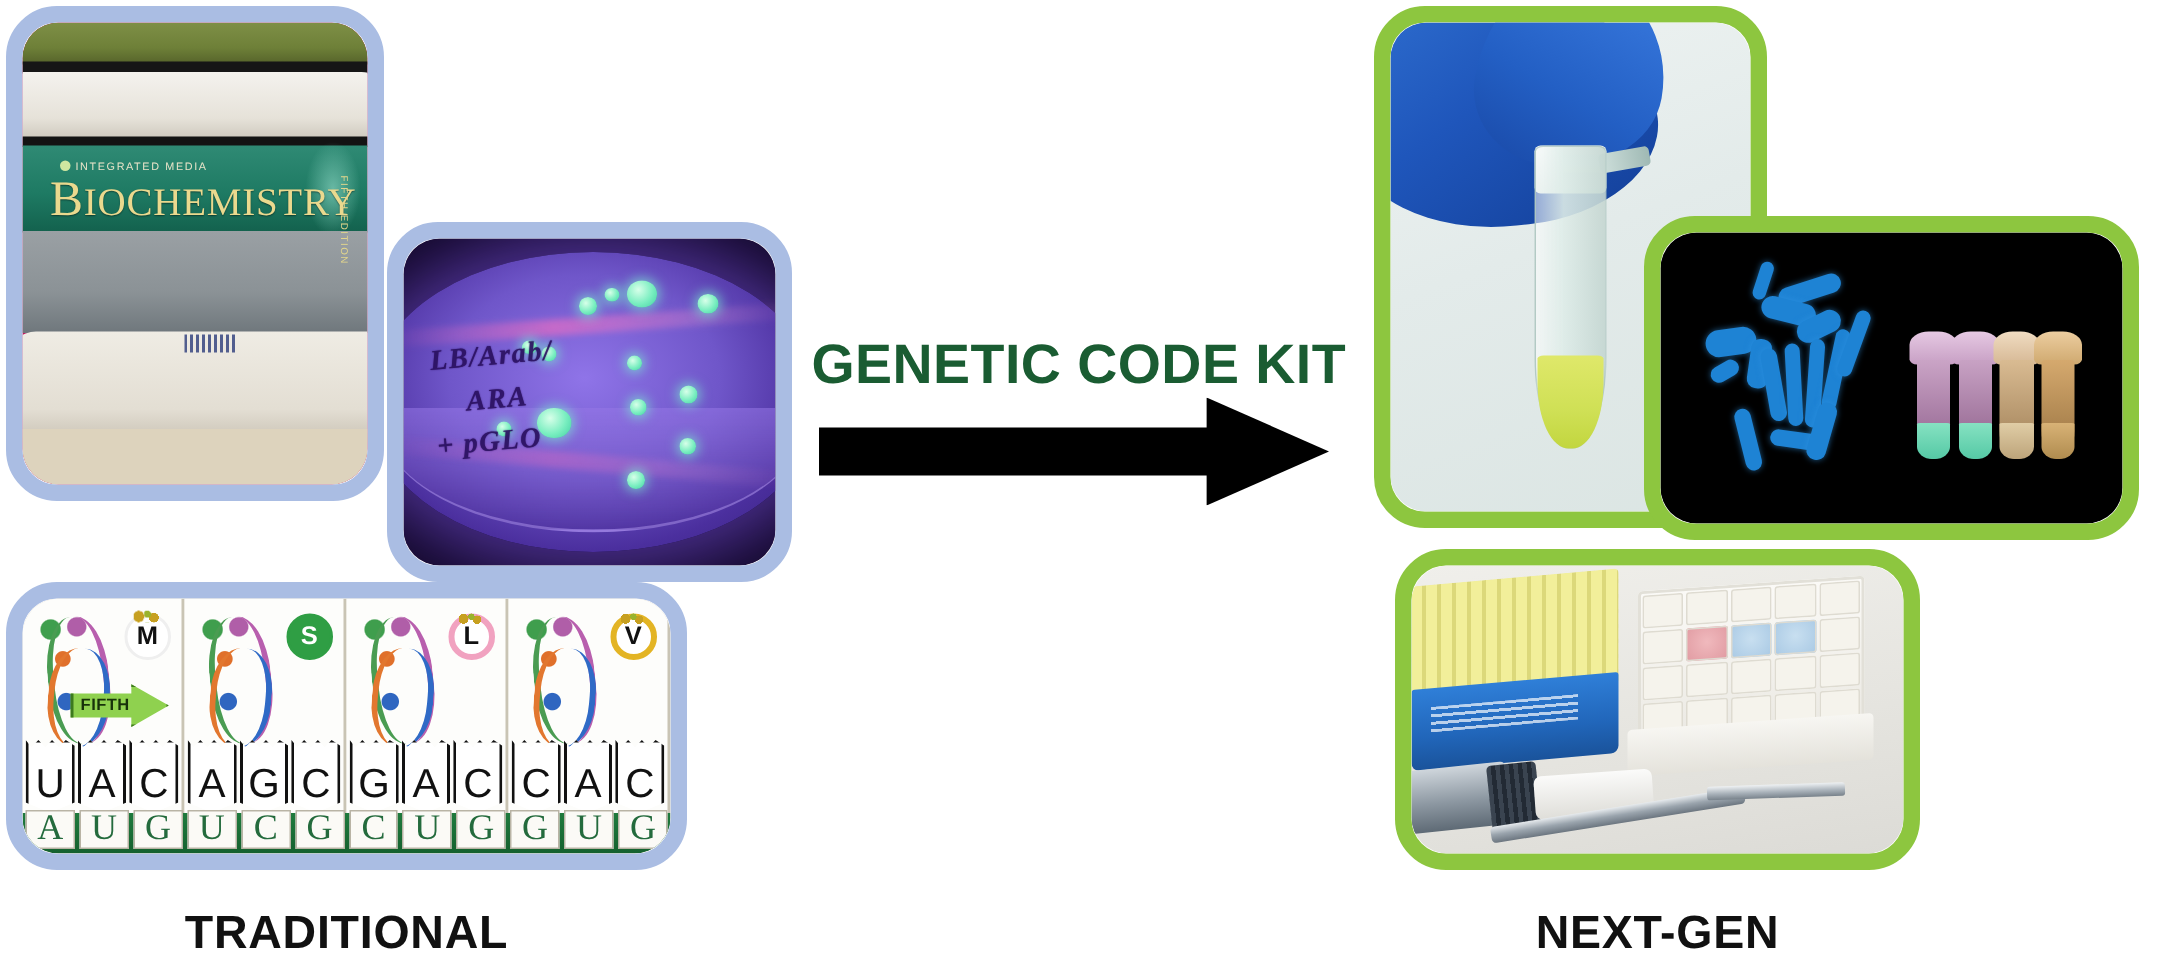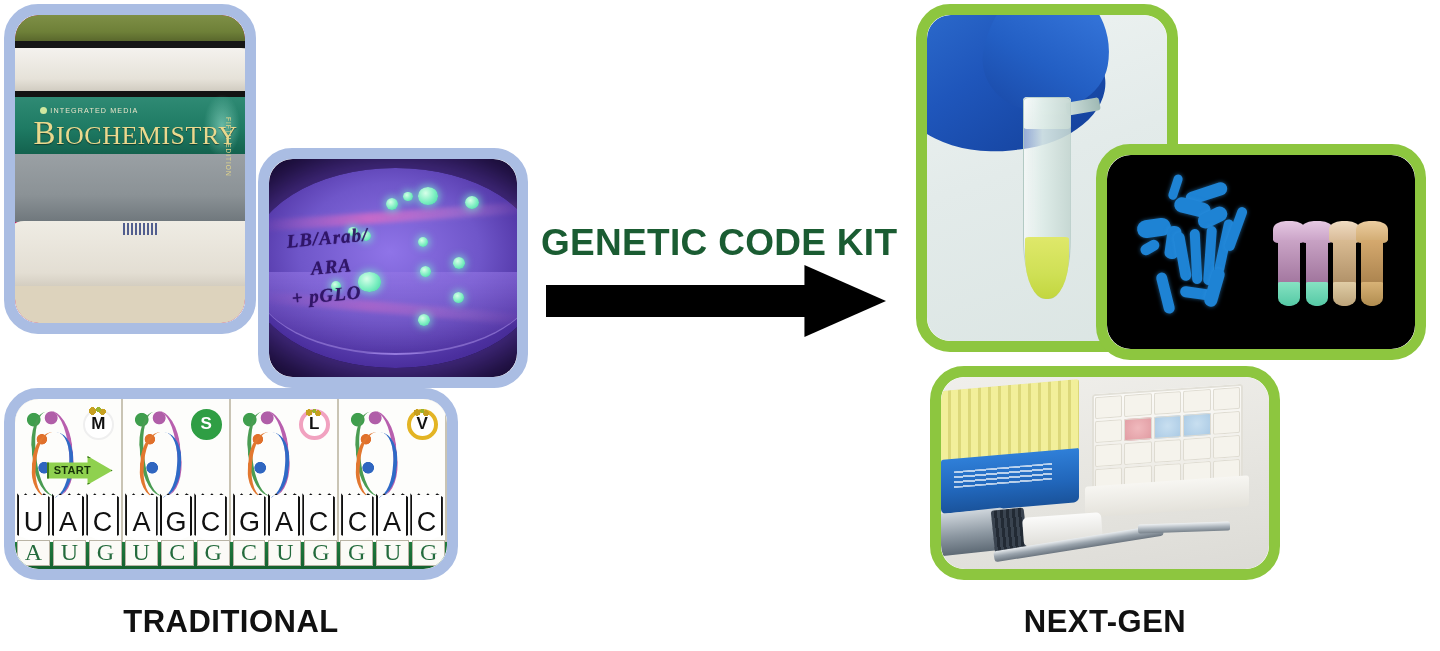--- a/index.html
+++ b/index.html
@@ -396,21 +396,21 @@
 
       <div class="codon-strip">
 
         <div class="card">
           <div class="helix"></div>
           <div class="aa-badge aa-m">
             <div class="aa-squig"></div>
             <span>M</span>
           </div>
           <div class="start-arrow">
-            <span>START</span>
+            <span>FIFTH</span>
           </div>
           <div class="bases">
             <div class="base">U</div>
             <div class="base">A</div>
             <div class="base">C</div>
           </div>
         </div>
 
         <div class="card">
           <div class="helix"></div>

